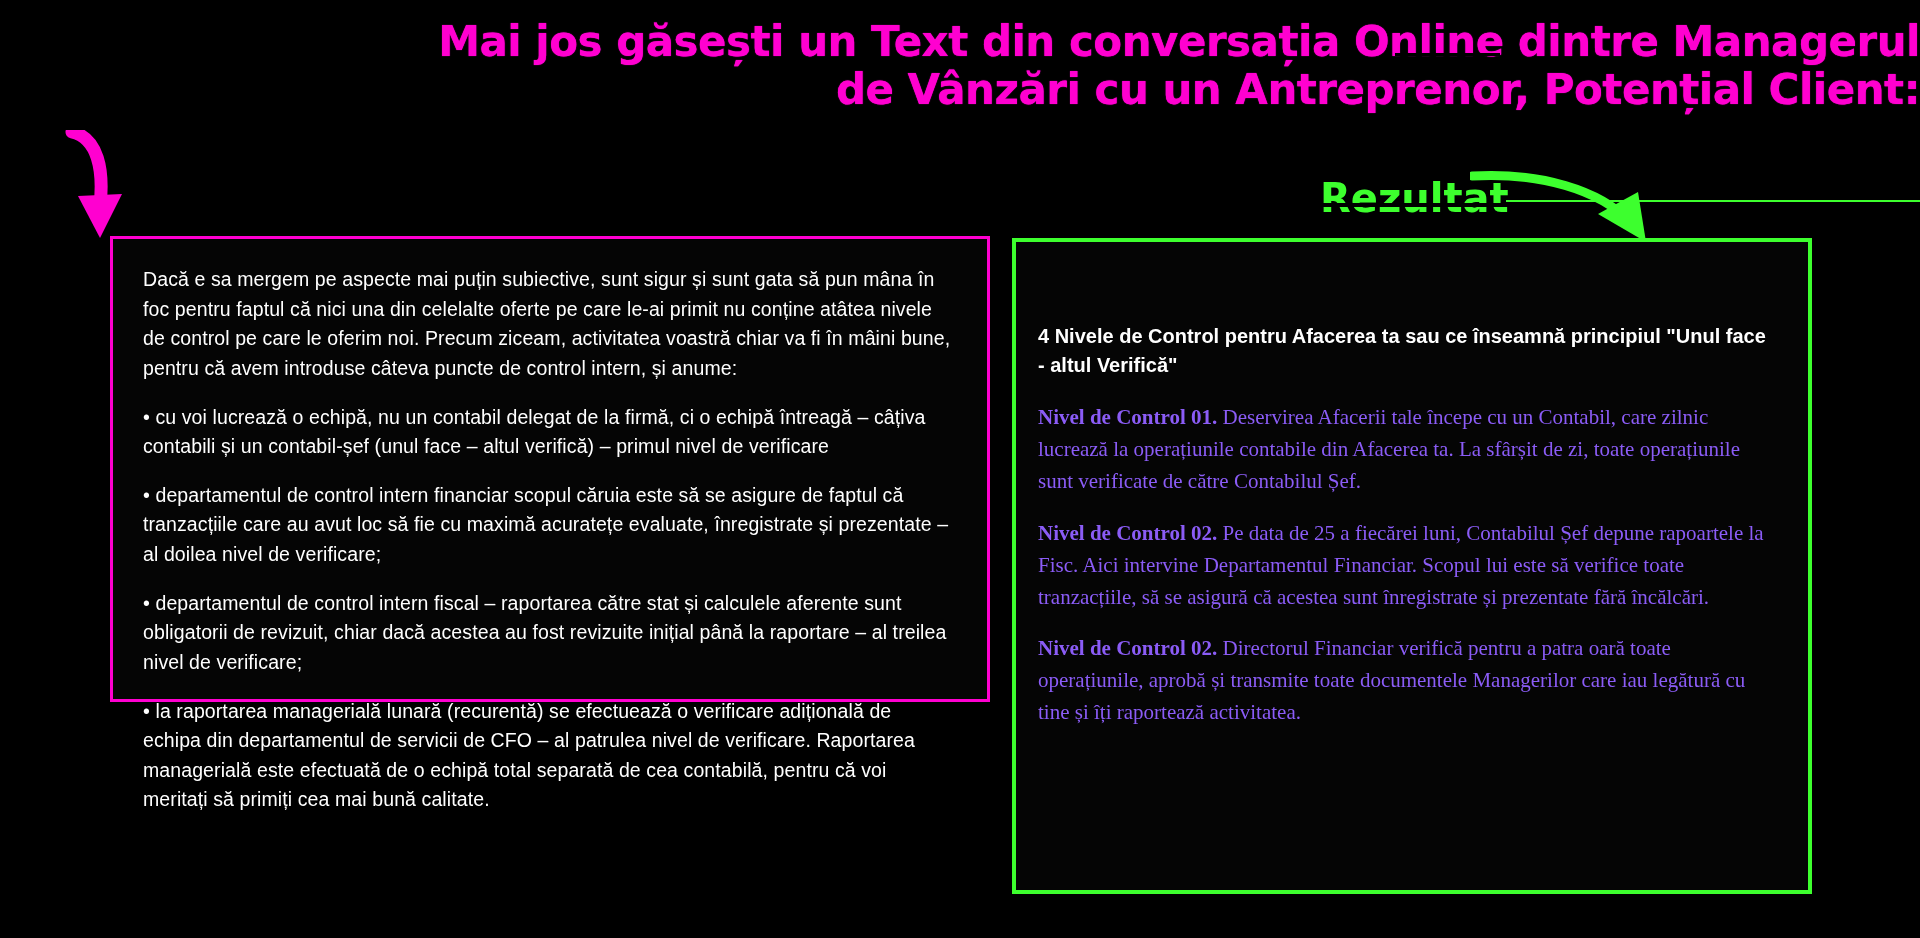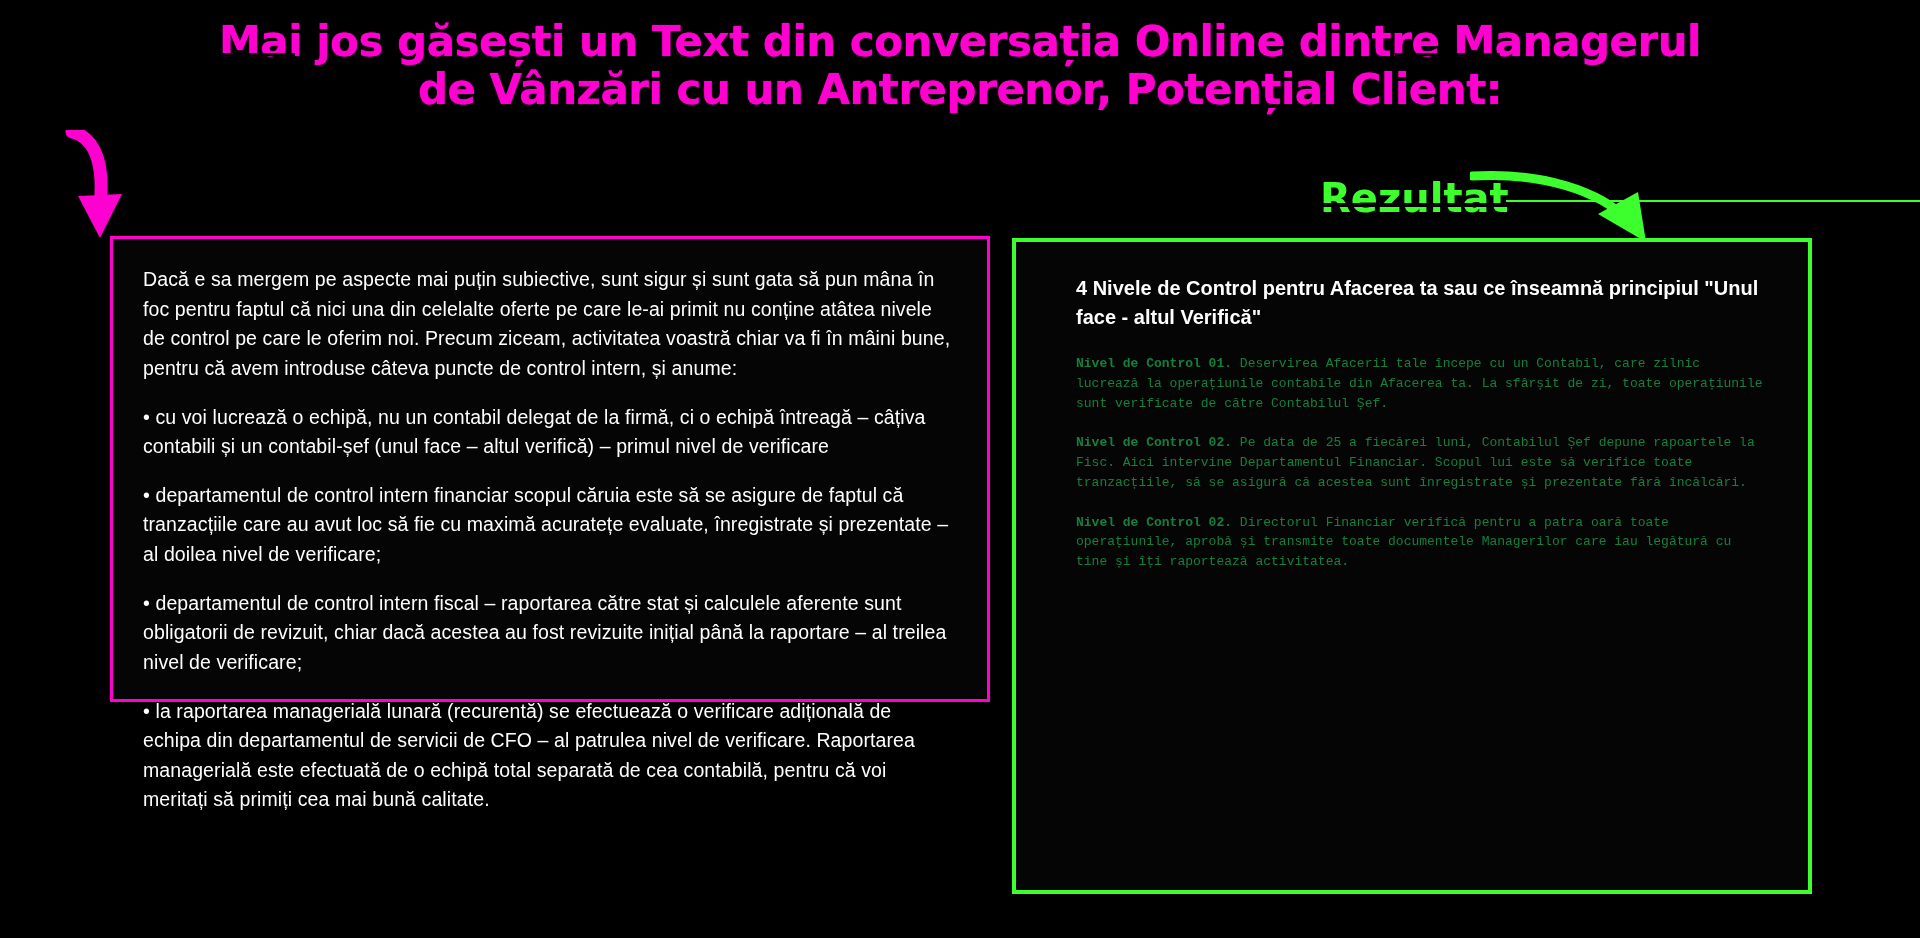--- a/index.html
+++ b/index.html
@@ -15,21 +15,21 @@
     color: #ffffff;
     position: relative;
   }
 
   
   .title-block {
     position: absolute;
     top: 18px;
     left: 0;
     width: 1920px;
-    text-align: center;
+    text-align: right;
     pointer-events: none;
   }
   .title-line {
     font-family: "DejaVu Sans", sans-serif;
     font-weight: 800;
     font-size: 42px;
     line-height: 1.15;
     letter-spacing: -0.5px;
     color: #ff00d0;
     text-shadow: 0 0 1px #ff00d0;
@@ -96,21 +96,22 @@
     left: 1012px;
     top: 238px;
     width: 800px;
     height: 656px;
     border: 4px solid #3dff2e;
   }
   .panel-left-inner {
     padding: 26px 34px 20px 30px;
   }
   .panel-right-inner {
-    padding: 32px 40px 20px 60px;
+    padding: 32px 40px 20px 22px;
+    margin-top: 48px;
   }
 
   .para {
     font-family: "Liberation Sans", sans-serif;
     font-size: 19.5px;
     line-height: 1.52;
     color: #ffffff;
     margin: 0 0 19px 0;
     letter-spacing: 0.1px;
   }
@@ -118,24 +119,24 @@
 
   .r-head {
     font-family: "Liberation Sans", sans-serif;
     font-size: 20px;
     font-weight: 700;
     line-height: 1.45;
     color: #ffffff;
     margin: 0 0 22px 0;
   }
   .r-para {
-    font-family: Liberation Mono, monospace;
-    font-size: 13px;
+    font-family: Liberation Serif, serif;
+    font-size: 21px;
     line-height: 1.52;
-    color: #15803d;
+    color: #8b5cf6;
     margin: 0 0 20px 0;
   }
   .r-para:last-child { margin-bottom: 0; }
   .r-lead { font-weight: 700; }
 
   
   .hline {
     position: absolute;
     background: #3dff2e;
     height: 2px;

